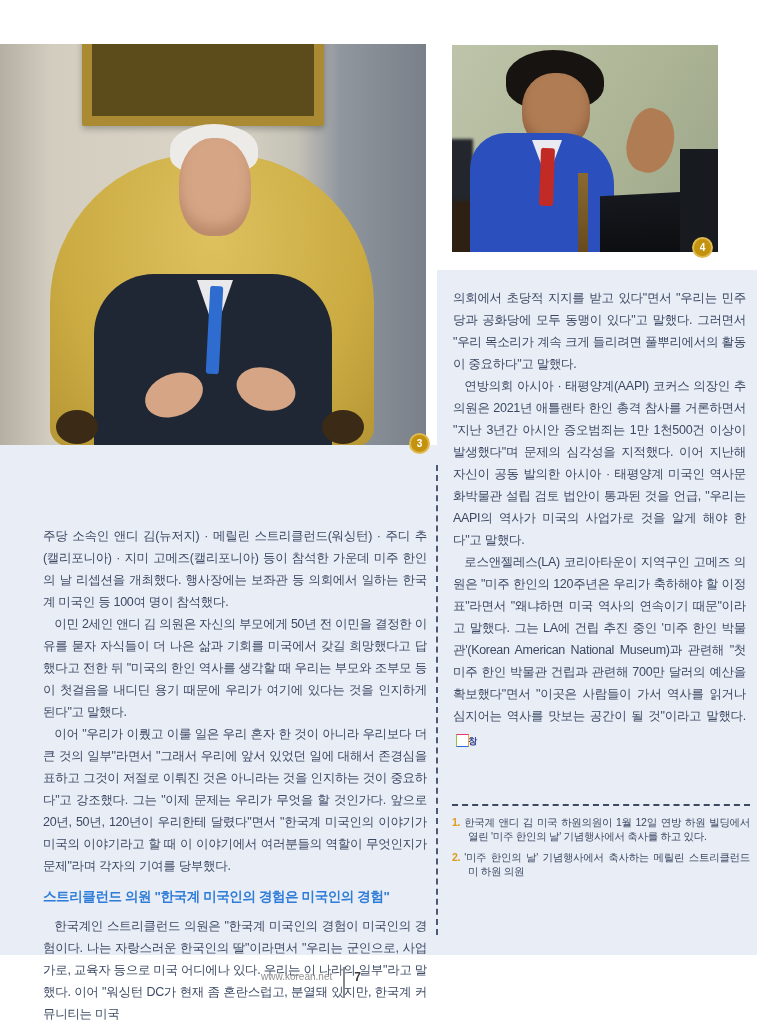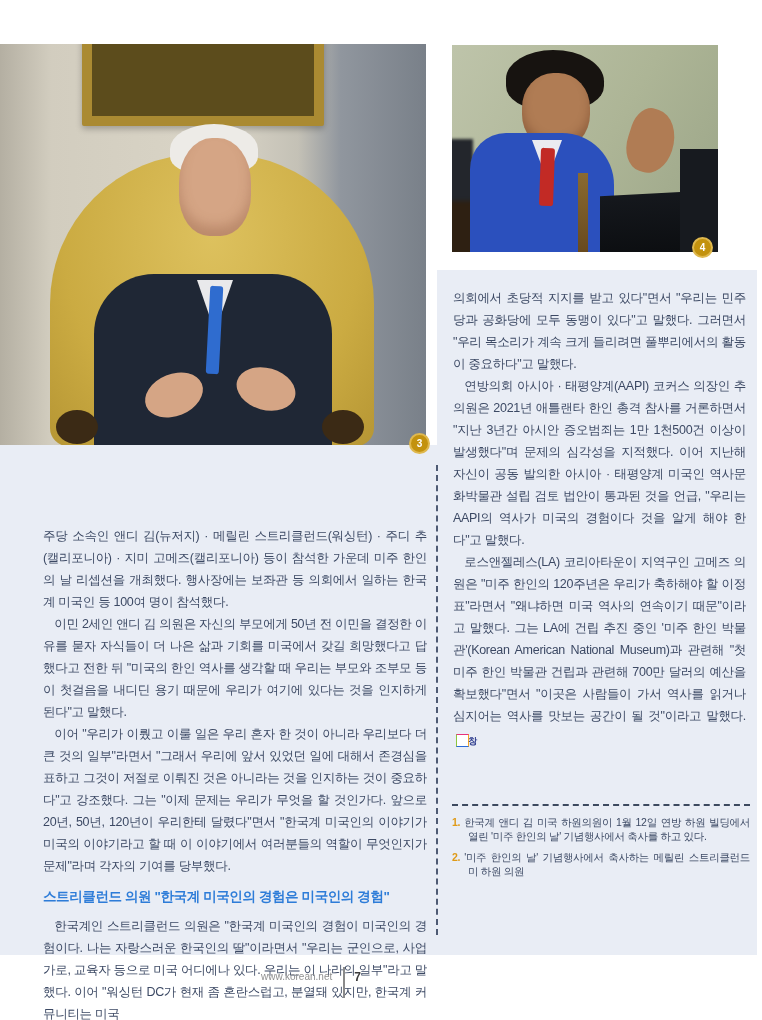--- a/index.html
+++ b/index.html
@@ -115,21 +115,21 @@
 <div class="abs col-left">
   <p>주당 소속인 앤디 김(뉴저지) · 메릴린 스트리클런드(워싱턴) · 주디 추(캘리포니아) · 지미 고메즈(캘리포니아) 등이 참석한 가운데 미주 한인의 날 리셉션을 개최했다. 행사장에는 보좌관 등 의회에서 일하는 한국계 미국인 등 100여 명이 참석했다.</p>
   <p class="indent">이민 2세인 앤디 김 의원은 자신의 부모에게 50년 전 이민을 결정한 이유를 묻자 자식들이 더 나은 삶과 기회를 미국에서 갖길 희망했다고 답했다고 전한 뒤 "미국의 한인 역사를 생각할 때 우리는 부모와 조부모 등이 첫걸음을 내디딘 용기 때문에 우리가 여기에 있다는 것을 인지하게 된다"고 말했다.</p>
   <p class="indent">이어 "우리가 이뤘고 이룰 일은 우리 혼자 한 것이 아니라 우리보다 더 큰 것의 일부"라면서 "그래서 우리에 앞서 있었던 일에 대해서 존경심을 표하고 그것이 저절로 이뤄진 것은 아니라는 것을 인지하는 것이 중요하다"고 강조했다. 그는 "이제 문제는 우리가 무엇을 할 것인가다. 앞으로 20년, 50년, 120년이 우리한테 달렸다"면서 "한국계 미국인의 이야기가 미국의 이야기라고 할 때 이 이야기에서 여러분들의 역할이 무엇인지가 문제"라며 각자의 기여를 당부했다.</p>
   <h3 class="heading">스트리클런드 의원 "한국계 미국인의 경험은 미국인의 경험"</h3>
   <p class="indent">한국계인 스트리클런드 의원은 "한국계 미국인의 경험이 미국인의 경험이다. 나는 자랑스러운 한국인의 딸"이라면서 "우리는 군인으로, 사업가로, 교육자 등으로 미국 어디에나 있다. 우리는 이 나라의 일부"라고 말했다. 이어 "워싱턴 DC가 현재 좀 혼란스럽고, 분열돼 있지만, 한국계 커뮤니티는 미국</p>
 </div>
 
 <div class="abs col-right">
   <p>의회에서 초당적 지지를 받고 있다"면서 "우리는 민주당과 공화당에 모두 동맹이 있다"고 말했다. 그러면서 "우리 목소리가 계속 크게 들리려면 풀뿌리에서의 활동이 중요하다"고 말했다.</p>
-  <p class="indent">연방의회 아시아 · 태평양계(AAPI) 코커스 의장인 추 의원은 2021년 애틀랜타 한인 총격 참사를 거론하면서 "지난 3년간 아시안 증오범죄는 1만 1천500건 이상이 발생했다"며 문제의 심각성을 지적했다. 이어 지난해 자신이 공동 발의한 아시아 · 태평양계 미국인 역사문화박물관 설립 검토 법안이 통과된 것을 언급, "우리는 AAPI의 역사가 미국의 경험이다 것을 알게 해야 한다"고 말했다.</p>
+  <p class="indent">연방의회 아시아 · 태평양계(AAPI) 코커스 의장인 추 의원은 2021년 애틀랜타 한인 총격 참사를 거론하면서 "지난 3년간 아시안 증오범죄는 1만 1천500건 이상이 발생했다"며 문제의 심각성을 지적했다. 이어 지난해 자신이 공동 발의한 아시아 · 태평양계 미국인 역사문화박물관 설립 검토 법안이 통과된 것을 언급, "우리는 AAPI의 역사가 미국의 사업가로 것을 알게 해야 한다"고 말했다.</p>
   <p class="indent"><span>로스앤젤레스(LA) 코리아타운이 지역구인 고메즈 의원은 "미주 한인의 120주년은 우리가 축하해야 할 이정표"라면서 "왜냐하면 미국 역사의 연속이기 때문"이라고 말했다. 그는 LA에 건립 추진 중인 '미주 한인 박물관'(Korean American National Museum)과 관련해 "첫 미주 한인 박물관 건립과 관련해 700만 달러의 예산을 확보했다"면서 "이곳은 사람들이 가서 역사를 읽거나 심지어는 역사를 맛보는 공간이 될 것"이라고 말했다.</span><span class="endmark">창</span></p>
 </div>
 
 <div class="abs captions">
   <div class="cap-item"><span class="cap-num">1.</span><span>한국계 앤디 김 미국 하원의원이 1월 12일 연방 하원 빌딩에서 열린 '미주 한인의 날' 기념행사에서 축사를 하고 있다.</span></div>
   <div class="cap-item"><span class="cap-num">2.</span><span>'미주 한인의 날' 기념행사에서 축사하는 메릴린 스트리클런드 미 하원 의원</span></div>
 </div>
 
 <div class="abs footer">
   <span class="footer-url">www.korean.net</span>

